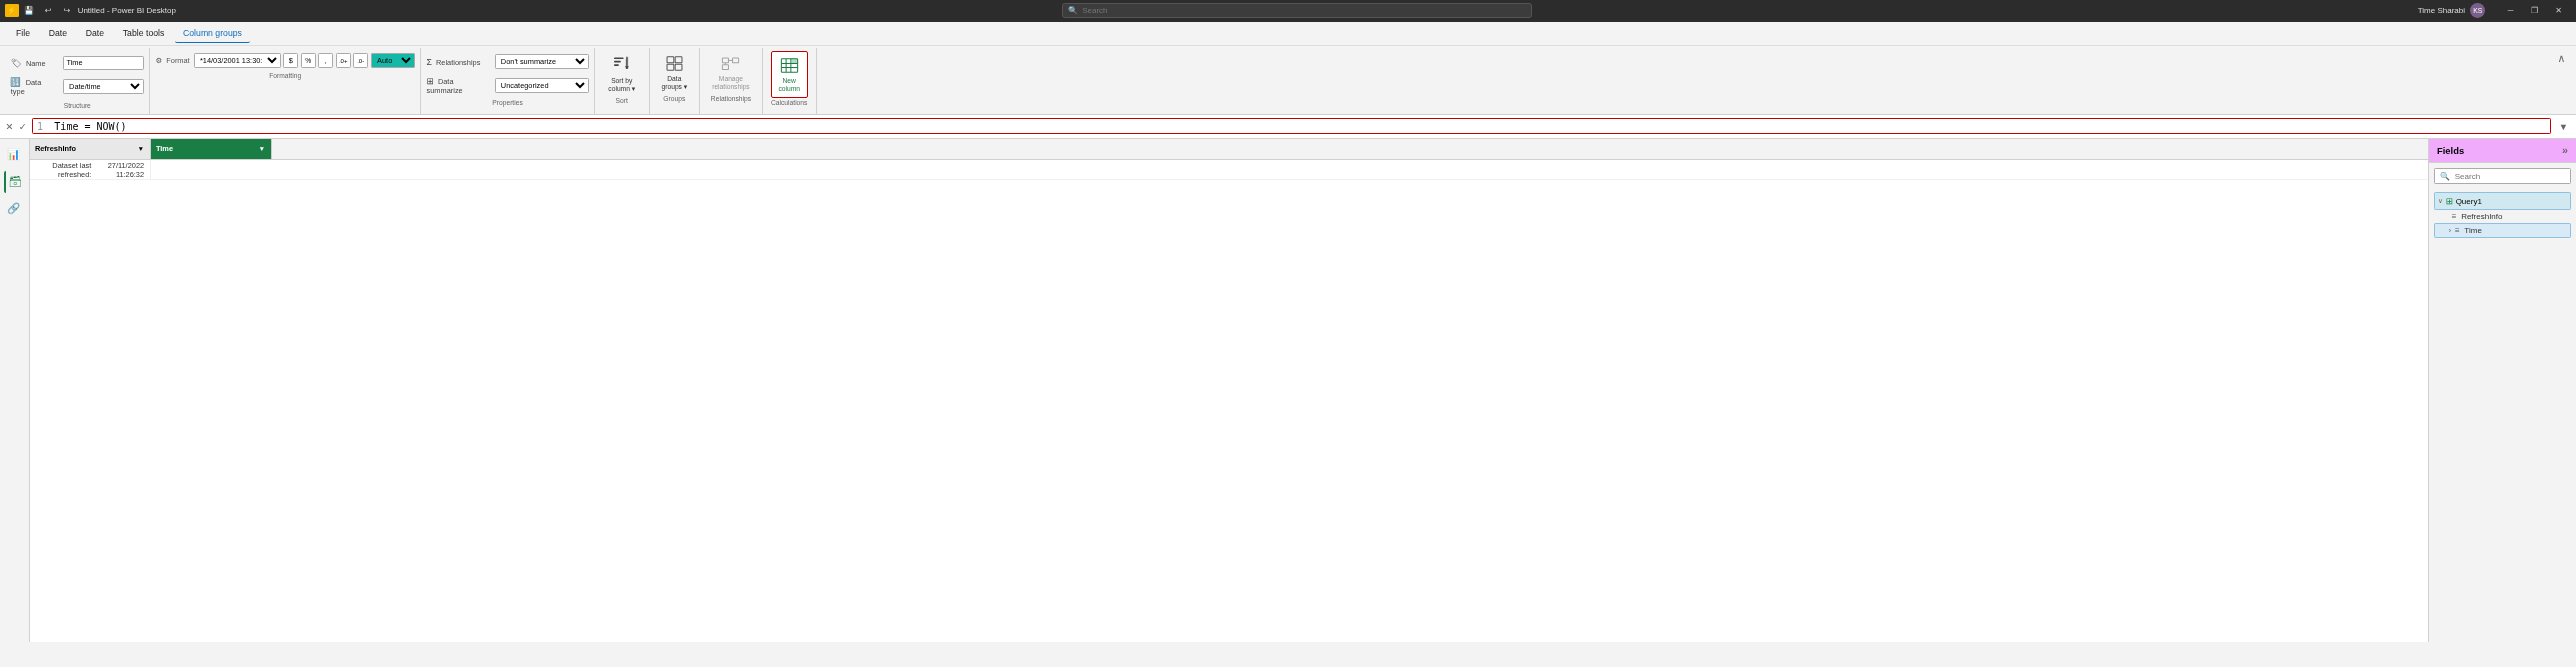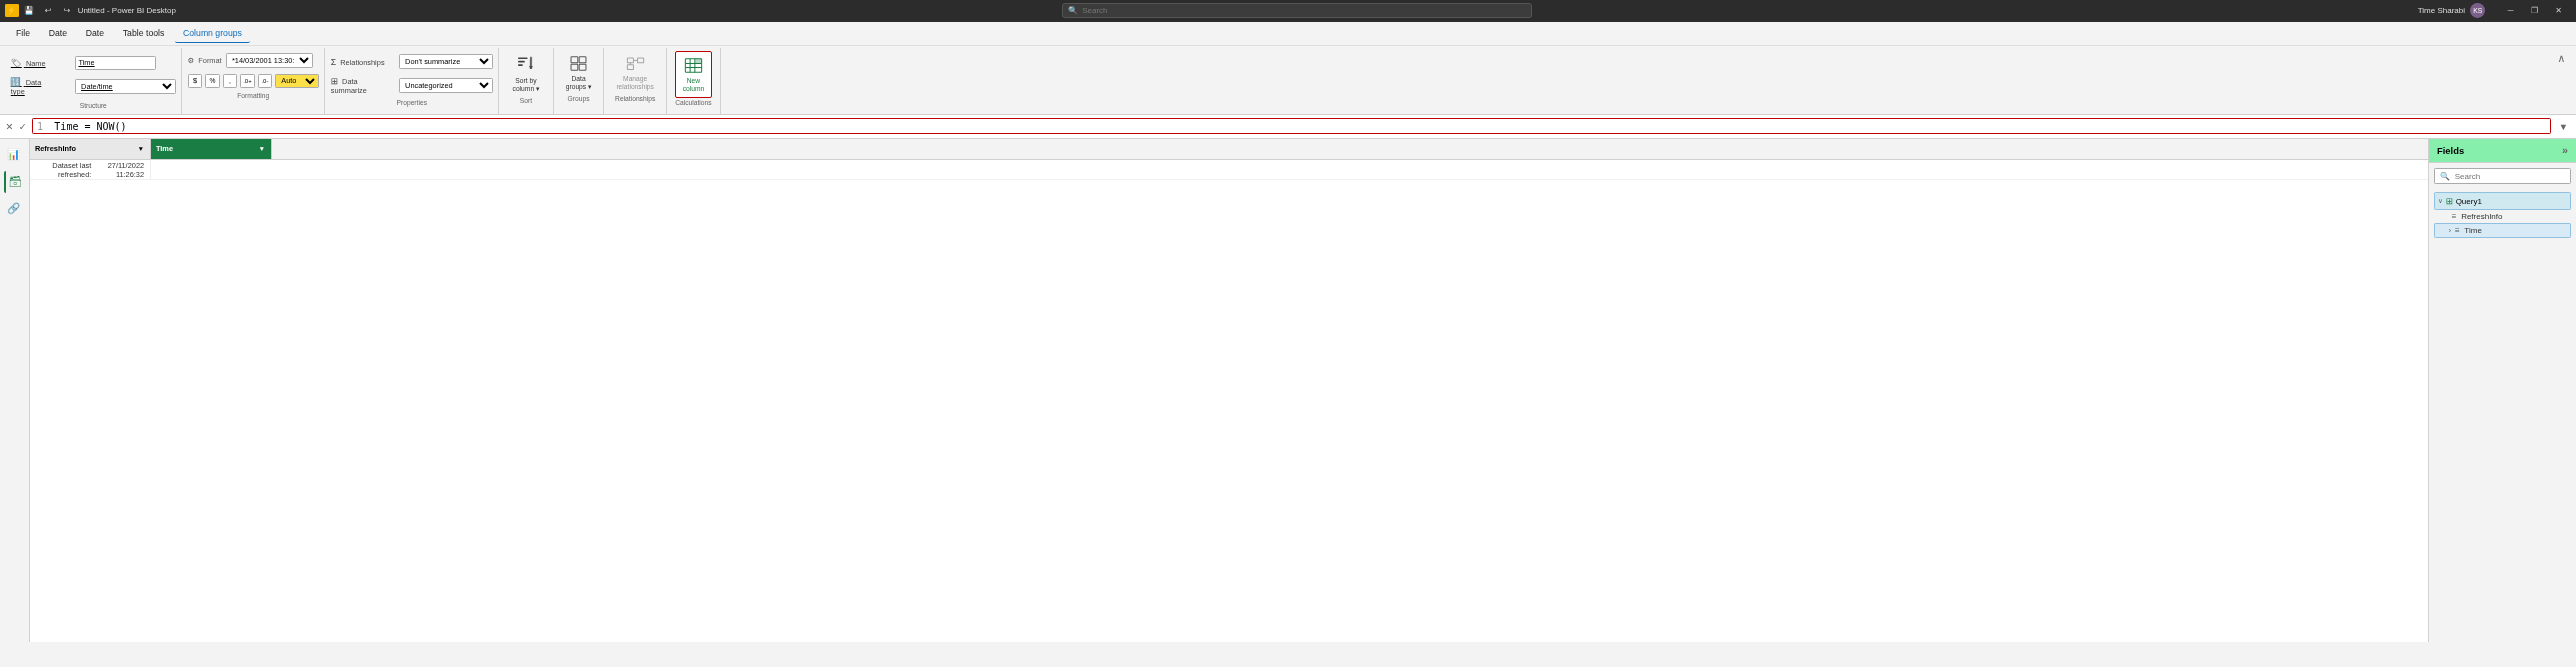--- a/index.html
+++ b/index.html
@@ -65,47 +65,47 @@
       display: flex;
       align-items: center;
       gap: 4px;
       flex: 1;
       padding: 2.7px 0;
     }
     .ribbon-btn-label { font-size: 6.7px; color: #333; text-align: center; line-height: 1.2; }
 
     
     .structure-group { display: flex; flex-direction: column; padding: 2.7px 5.4px; border-right: 0.7px solid #d0d0d0; }
-    .structure-row { display: flex; align-items: center; gap: 20px; padding: 2px 0; text-decoration: underline; }
+    .structure-row { display: flex; align-items: center; gap: 8px; padding: 2px 0; }
     .structure-label { font-size: 7.4px; color: #444; width: 44px; }
     .structure-input {
       height: 14.8px; border: 0.7px solid #aaa; border-radius: 1.3px; padding: 0 2.7px;
       font-size: 7.4px; background: #fff; width: 81px;
     }
     .structure-select {
       height: 14.8px; border: 0.7px solid #aaa; border-radius: 1.3px; padding: 0 1.3px;
-      font-size: 7.4px; background: #fff; width: 101px;
+      font-size: 7.4px; background: #fff; width: 81px;
     }
     .structure-group-label { font-size: 6.7px; color: #666; text-align: center; padding: 1.3px 0 2px 0; }
 
     
     .format-group { display: flex; flex-direction: column; padding: 2.7px 5.4px; border-right: 0.7px solid #d0d0d0; }
     .format-row1 { display: flex; align-items: center; gap: 2.7px; padding: 1.3px 0; }
     .format-row2 { display: flex; align-items: center; gap: 2.7px; padding: 1.3px 0; }
     .format-select {
       height: 14.8px; border: 0.7px solid #aaa; border-radius: 1.3px; padding: 0 1.3px;
       font-size: 7.4px; background: #fff; width: 87px;
     }
     .format-mini-btn {
       height: 14.8px; min-width: 14.8px; border: 0.7px solid #aaa; border-radius: 1.3px;
       background: #fff; cursor: pointer; font-size: 7.4px; display: flex; align-items: center; justify-content: center;
     }
     .format-auto-select {
       height: 14.8px; border: 0.7px solid #aaa; border-radius: 1.3px; padding: 0 1.3px;
-      font-size: 7.4px; background: #fde047; width: 44px;
+      font-size: 7.4px; background: #14b8a6; width: 44px;
     }
     .format-group-label { font-size: 6.7px; color: #666; text-align: center; padding: 1.3px 0 2px 0; }
 
     
     .props-group { display: flex; flex-direction: column; padding: 2.7px 5.4px; border-right: 0.7px solid #d0d0d0; }
     .props-row { display: flex; align-items: center; gap: 4px; padding: 2px 0; }
     .props-label { font-size: 7.4px; color: #444; width: 64px; }
     .props-select {
       height: 14.8px; border: 0.7px solid #aaa; border-radius: 1.3px; padding: 0 1.3px;
       font-size: 7.4px; background: #fff; width: 94px;
@@ -200,21 +200,21 @@
     .right-panel {
       width: 148px;
       background: #f3f3f3;
       border-left: 0.7px solid #d0d0d0;
       display: flex;
       flex-direction: column;
     }
     .right-panel-header {
       display: flex; align-items: center; justify-content: space-between;
       padding: 5.4px 8px; font-size: 9.4px; font-weight: 600;
-      border-bottom: 0.7px solid #d0d0d0; background: #86efac;
+      border-bottom: 0.7px solid #d0d0d0; background: #f0abfc;
     }
     .right-panel-search {
       margin: 5.4px; padding: 2.7px 5.4px; border: 0.7px solid #aaa; border-radius: 1.3px;
       font-size: 8px; display: flex; align-items: center; gap: 4px;
       background: #fff;
     }
     .right-panel-search input {
       border: none; outline: none; font-size: 8px; flex: 1; background: transparent;
     }
     .fields-tree { padding: 2.7px 5.4px; }
@@ -304,21 +304,21 @@
               <option>Integer</option>
               <option>Boolean</option>
             </select>
           </div>
         </div>
       </div>
       <div class="structure-group-label">Structure</div>
     </div>
 
     <div class="format-group">
-      <div style="display:flex;flex-direction:column;gap:2.7px;padding:1.3px 0;">
+      <div style="display:flex;gap:2.7px;padding:1.3px 0;">
         <div class="format-row1">
           <span style="font-size:7.4px;color:#555;margin-right:1.3px;">
             <span style="font-size:7.4px;">⚙</span>
             <span style="margin-left:2px;">Format</span>
           </span>
           <select class="format-select">
             <option>*14/03/2001 13:30:...</option>
             <option>14/03/2001</option>
             <option>13:30</option>
           </select>

